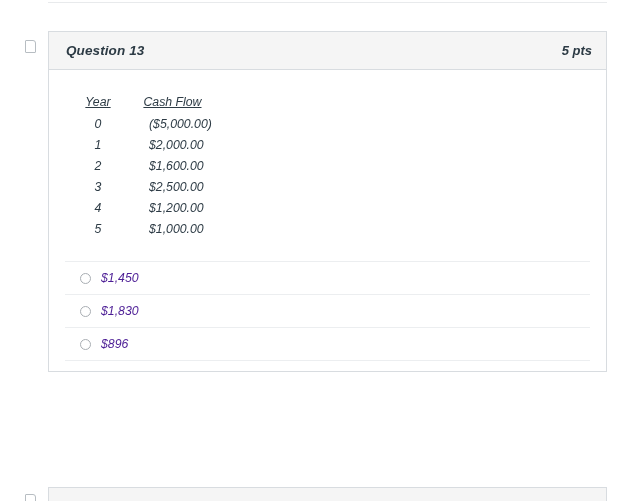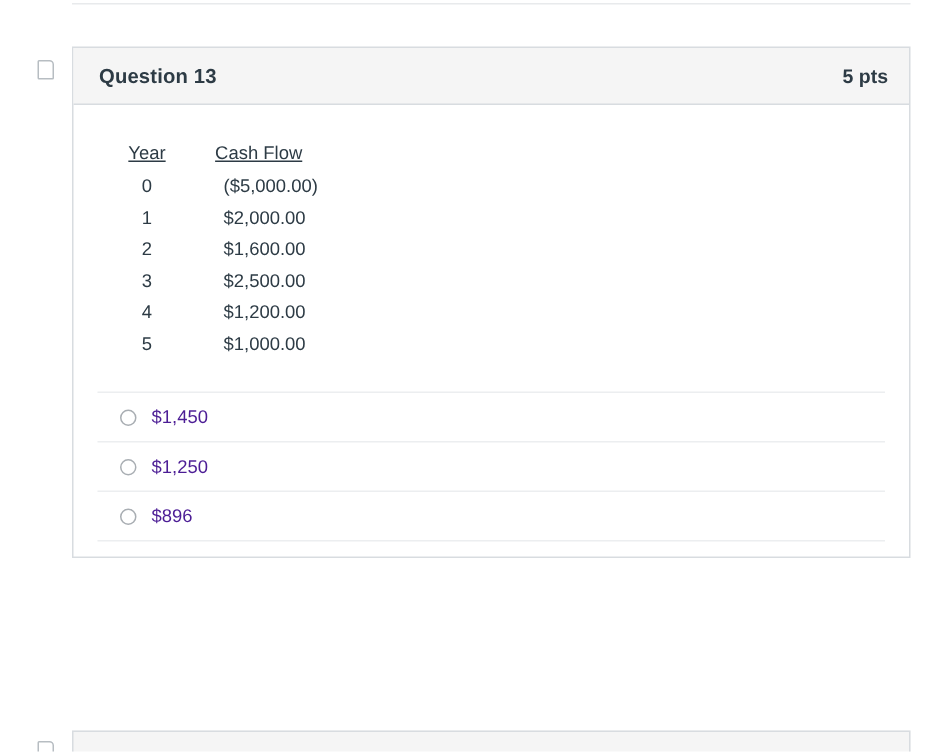--- a/index.html
+++ b/index.html
@@ -13,20 +13,21 @@
     font-family: "Liberation Sans", sans-serif;
     color: #2d3b45;
     overflow: hidden;
     position: relative;
   }
   .page {
     position: relative;
     width: 621px;
     height: 424px;
     box-sizing: border-box;
+    font-style: italic;
   }
   
   .top-rule {
     position: absolute;
     top: 2px;
     left: 48px;
     width: 559px;
     height: 1px;
     background: #e8eaec;
   }
@@ -217,21 +218,21 @@
       <div class="answers">
 
         <div class="answer-row">
           <span class="radio"></span>
           <span class="answer-label">$1,450</span>
         </div>
 
 
         <div class="answer-row">
           <span class="radio"></span>
-          <span class="answer-label">$1,250</span>
+          <span class="answer-label">$1,830</span>
         </div>
 
         <div class="answer-row">
           <span class="radio"></span>
           <span class="answer-label">$896</span>
         </div>
 
 
       </div>
     </div>

